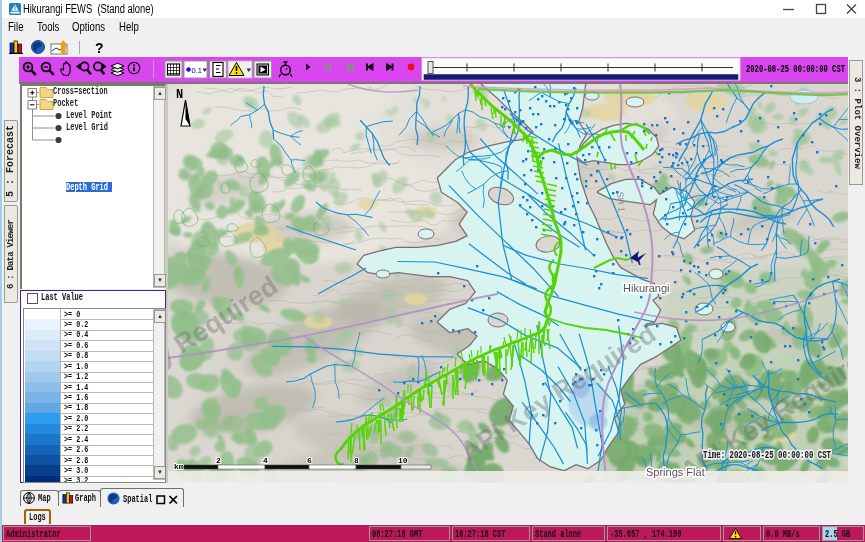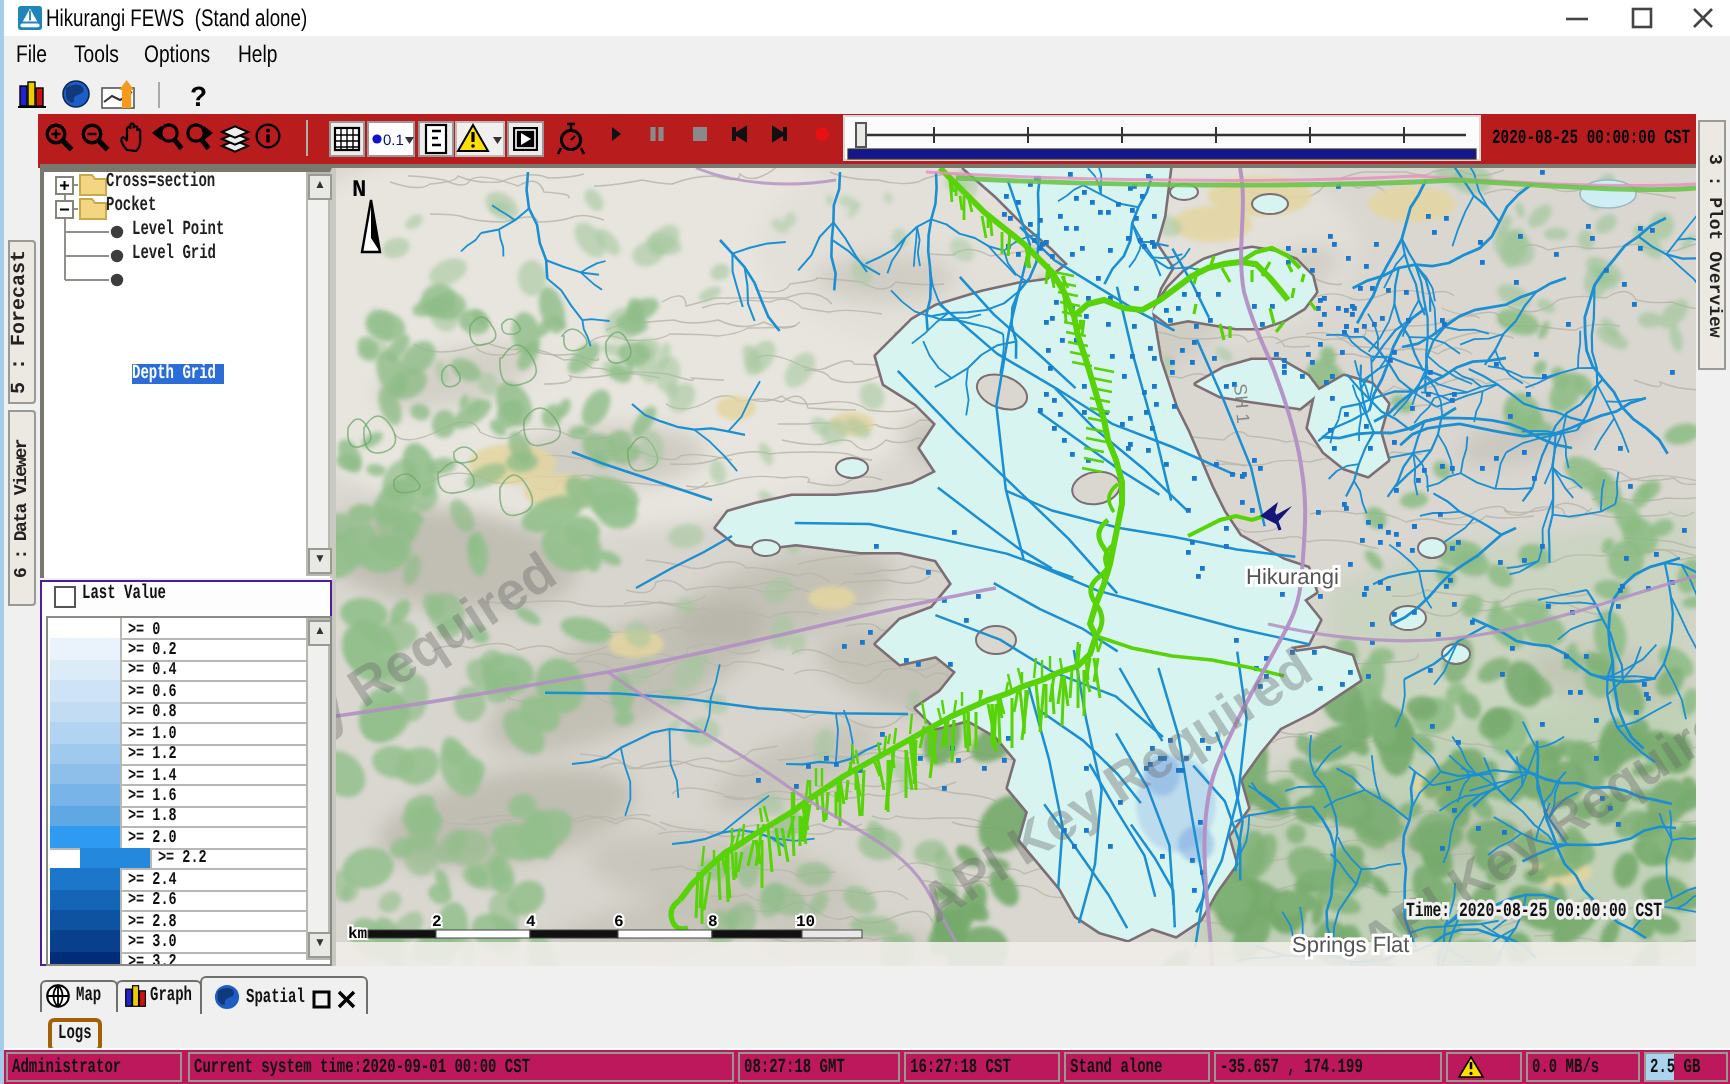--- a/index.html
+++ b/index.html
@@ -10,21 +10,21 @@
 .sq{display:inline-block;transform:scaleX(0.70);transform-origin:0 50%;white-space:pre;}
 #titlebar{left:0;top:0;width:865px;height:18px;background:#ffffff;border-left:2px solid #a5cdea;}
 #menubar{left:0;top:18px;width:865px;height:19px;background:#f0f0f0;border-left:2px solid #a5cdea;}
 .menuitem{position:absolute;top:2px;font-size:12px;color:#000;transform:scaleX(0.8);transform-origin:0 50%;}
 #toolbar1{left:0;top:37px;width:865px;height:20px;background:#f0f0f0;border-left:2px solid #a5cdea;}
 #lefttabs{left:0;top:57px;width:19px;height:467px;background:#f0f0f0;border-left:2px solid #a5cdea;}
 .vtabL{position:absolute;left:2px;width:14px;box-sizing:border-box;background:#ece9e2;border:1px solid #9a9a94;
   border-radius:2px 0 0 2px;font-size:10px;color:#222;font-family:"Liberation Mono",monospace;font-weight:bold;
   writing-mode:vertical-rl;transform:rotate(180deg);text-align:center;line-height:12px;white-space:pre;}
 #righttabs{left:848px;top:57px;width:17px;height:467px;background:#f0f0f0;}
-#toolbar2{left:19px;top:57px;width:829px;height:27px;background:#b91c1c;}
+#toolbar2{left:19px;top:57px;width:829px;height:27px;background:#d946ef;}
 #treepanel{left:20px;top:84px;width:146px;height:205px;background:#fff;border-top:2px solid #78786f;border-left:2px solid #78786f;border-right:1px solid #c9c9c2;box-sizing:border-box;}
 #legendpanel{left:20px;top:290px;width:146px;height:193px;background:#fdfdfd;border:1px solid #4c1d95;box-sizing:border-box;}
 #mapwrap{left:168px;top:84px;width:680px;height:399px;overflow:hidden;background:#dcdad2;}
 #bottombar{left:19px;top:483px;width:829px;height:41px;background:#f0f0f0;}
 #statusbar{left:0;top:524px;width:865px;height:18px;background:#be185d;border-top:1px solid #fff;}
 .statseg{position:absolute;top:1px;height:15px;border:1px solid #999992;font-size:10px;
   font-family:"Liberation Mono",monospace;font-weight:bold;color:#111;box-sizing:border-box;overflow:visible;}
 .statseg .sq{position:absolute;left:2px;top:2px;}
 .btab{position:absolute;background:#f0f0f0;border:1px solid #70706a;border-bottom:none;border-radius:3px 3px 0 0;
   font-size:10px;color:#111;font-family:"Liberation Mono",monospace;font-weight:bold;}
@@ -260,21 +260,21 @@
           <div class="leglab">&gt;= 1.6</div>
         </div>
         <div class="legrow" style="top:93.87px;">
           <div class="legsw" style="background:#60a8e3"></div>
           <div class="leglab">&gt;= 1.8</div>
         </div>
         <div class="legrow" style="top:104.3px;">
           <div class="legsw" style="background:#2e9bf0"></div>
           <div class="leglab">&gt;= 2.0</div>
         </div>
-        <div class="legrow" style="top:114.72999999999999px;margin-left:15px;">
+        <div class="legrow" style="top:114.72999999999999px;">
           <div class="legsw" style="background:#2489dd"></div>
           <div class="leglab">&gt;= 2.2</div>
         </div>
         <div class="legrow" style="top:125.16px;">
           <div class="legsw" style="background:#1c77ca"></div>
           <div class="leglab">&gt;= 2.4</div>
         </div>
         <div class="legrow" style="top:135.59px;">
           <div class="legsw" style="background:#1565b6"></div>
           <div class="leglab">&gt;= 2.6</div>
@@ -1955,23 +1955,20 @@
   </div>
   <div class="btab" style="left:5px;top:26px;width:23px;height:13px;border:2px solid #a16207;border-radius:3px;">
     <span class="abs sq" style="left:3px;top:1px;">Logs</span>
   </div>
 </div>
 
 <div class="abs" id="statusbar">
   <div class="statseg" style="left:3px;width:88px;">
       <span class="sq">Administrator</span>
     </div>
-  <div class="statseg" style="left:94px;width:273px;">
-      <span class="sq">Current system time:2020-09-01 00:00 CST</span>
-    </div>
   <div class="statseg" style="left:369px;width:81px;">
       <span class="sq">08:27:18 GMT</span>
     </div>
   <div class="statseg" style="left:452px;width:78px;">
       <span class="sq">16:27:18 CST</span>
     </div>
   <div class="statseg" style="left:532px;width:73px;">
       <span class="sq">Stand alone</span>
     </div>
   <div class="statseg" style="left:607px;width:114px;">

